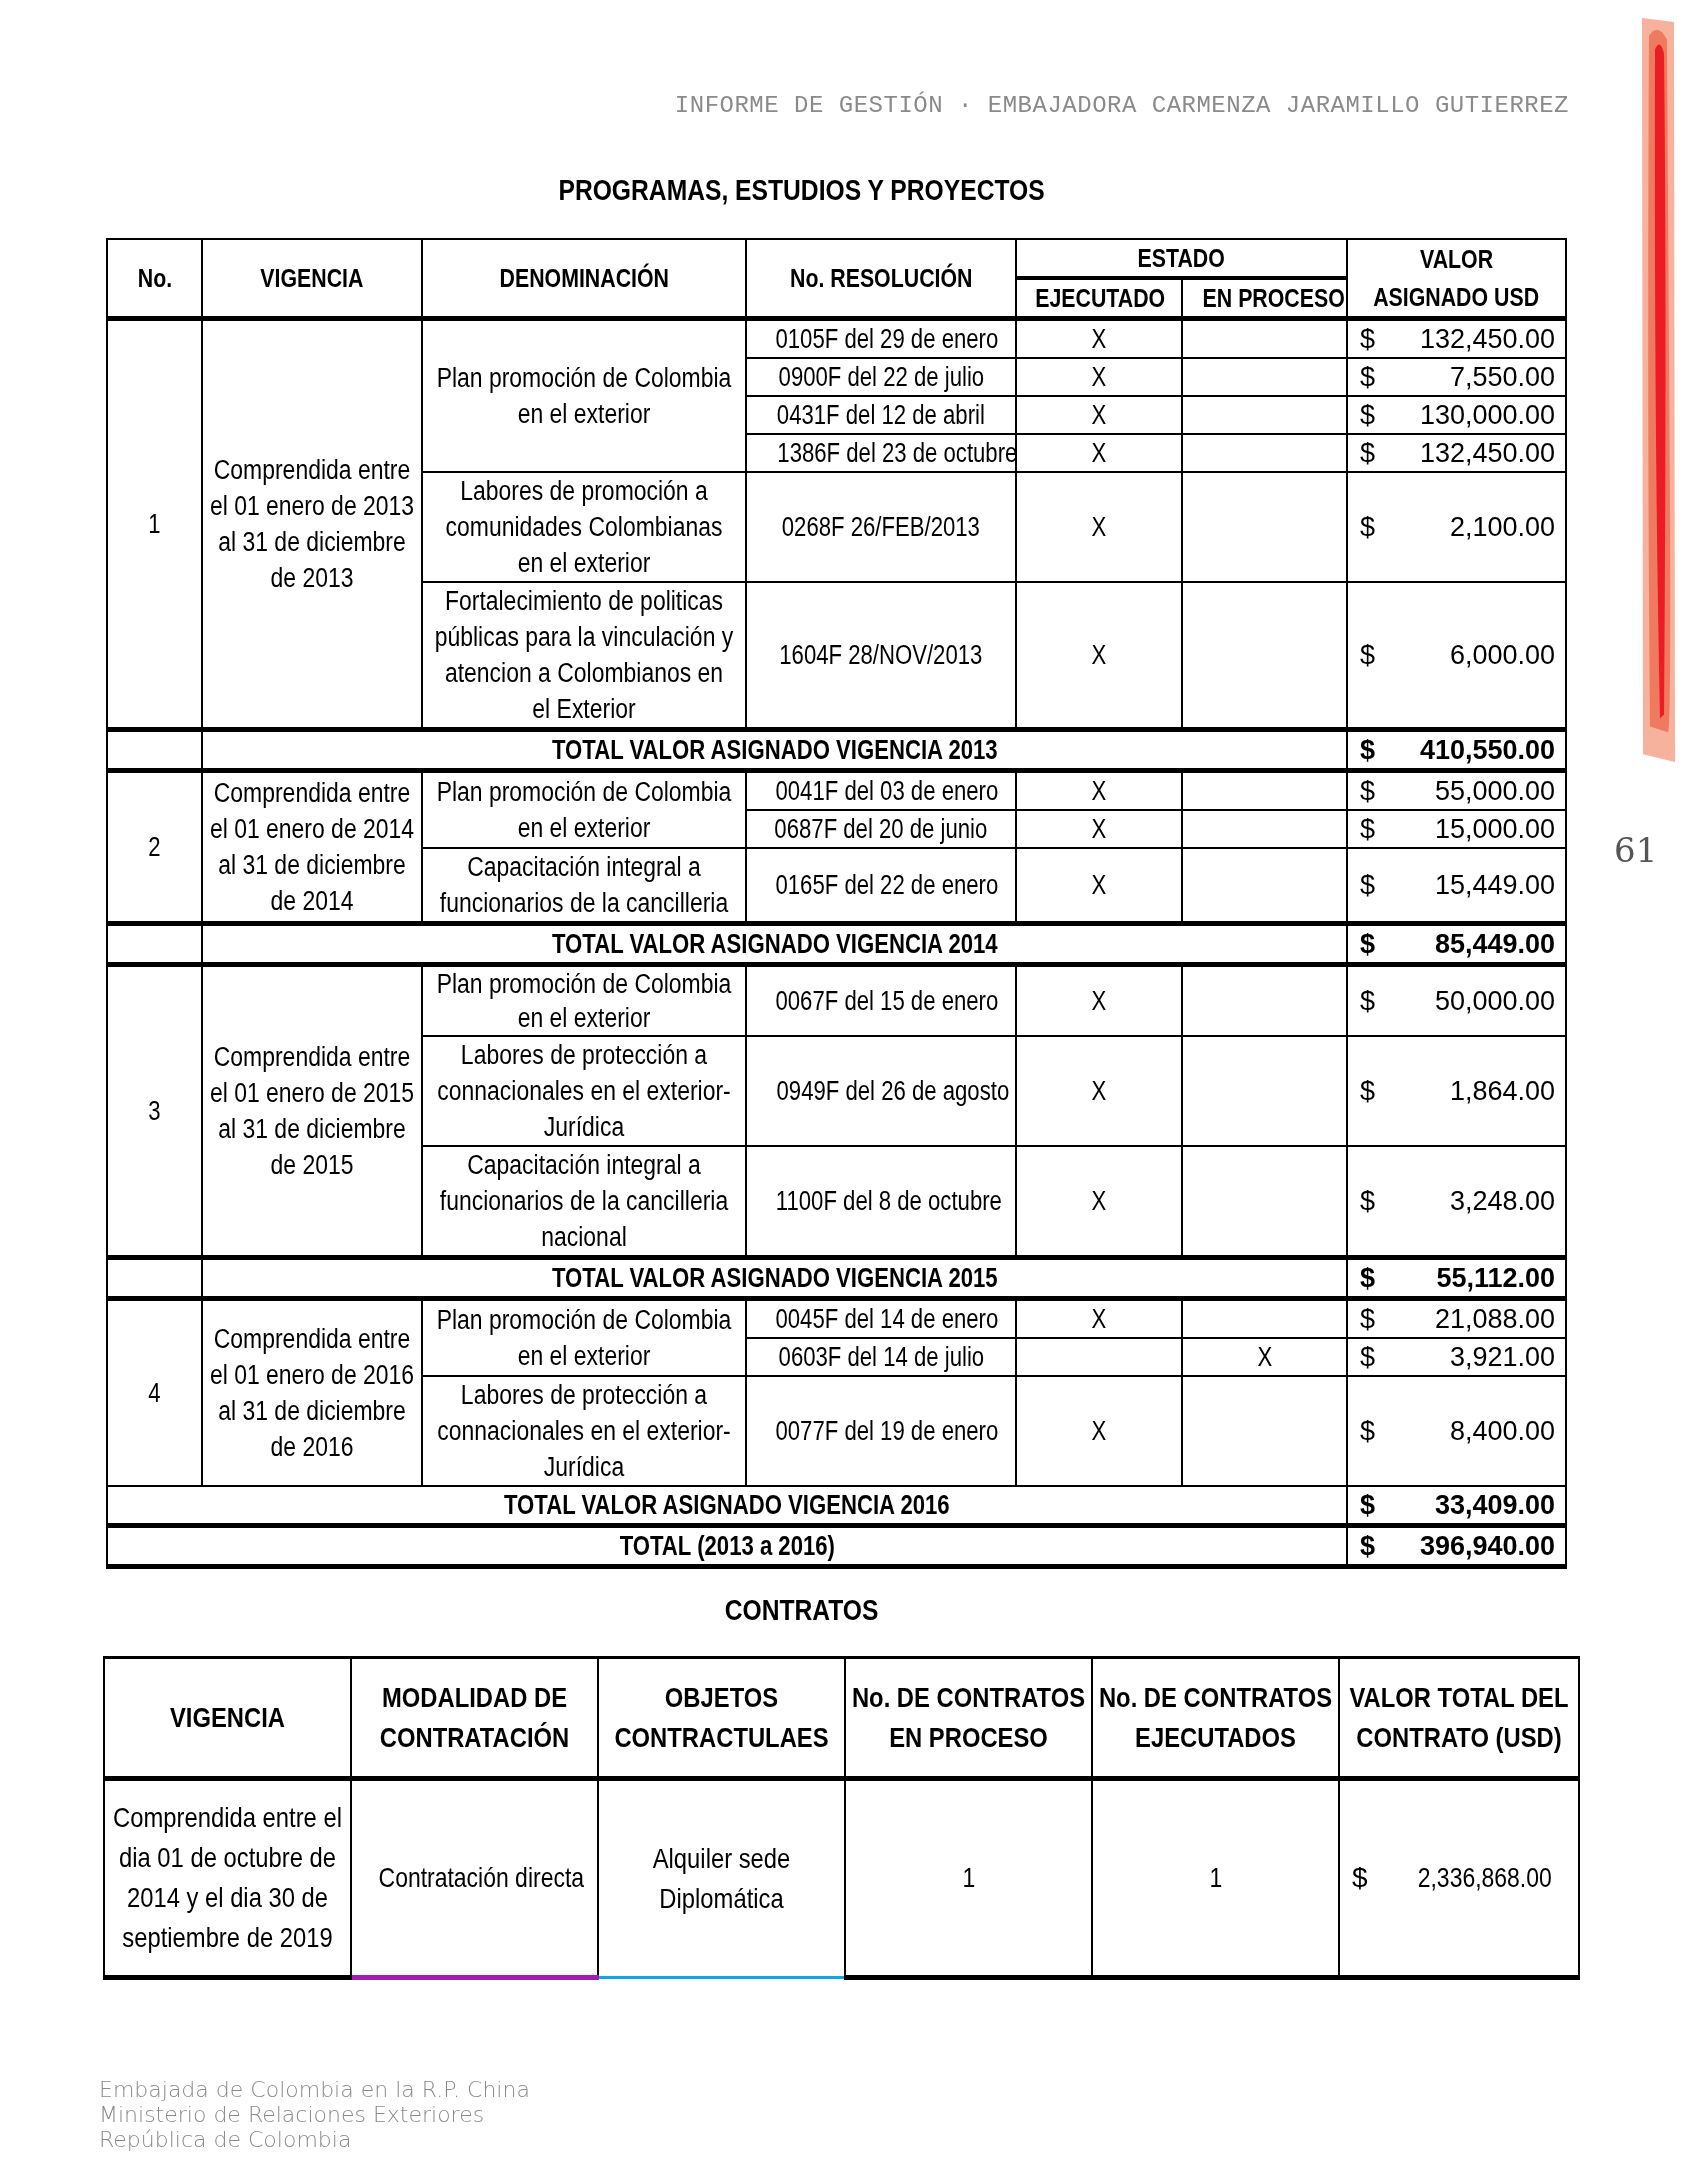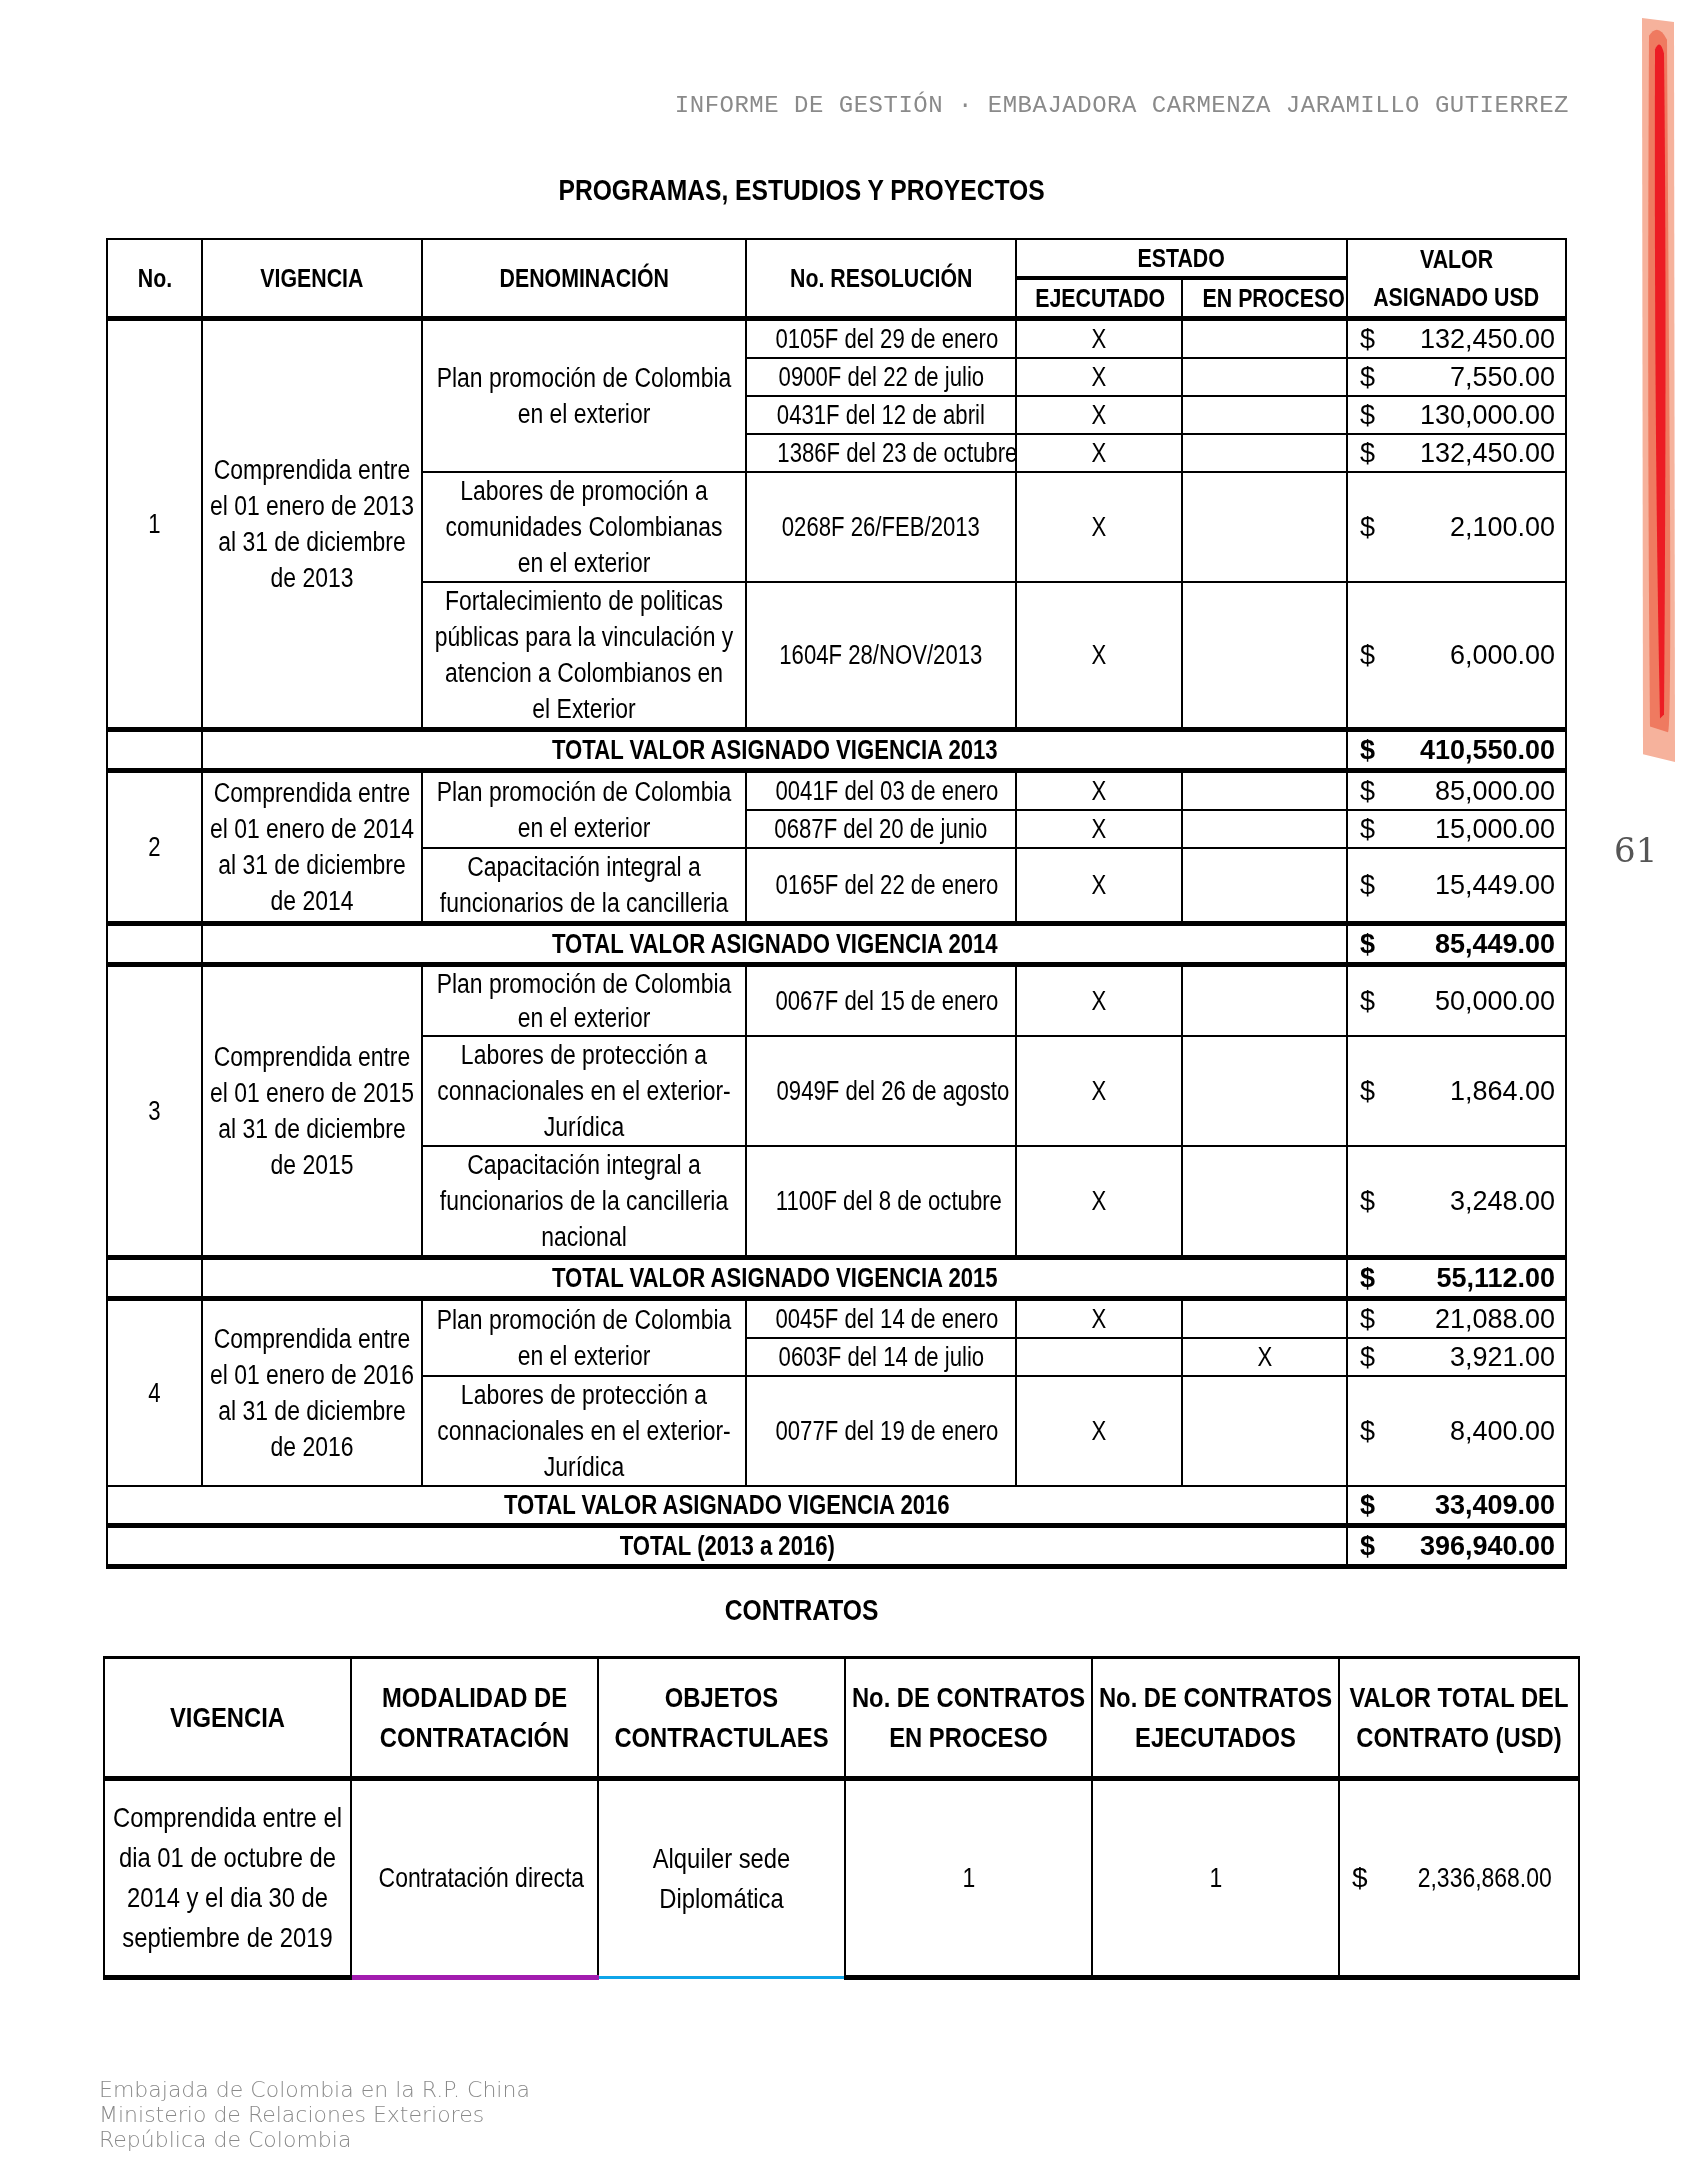--- a/index.html
+++ b/index.html
@@ -141,21 +141,21 @@
       <td rowspan="3"><span class="cond">2</span></td>
       <td rowspan="3">
           <span class="condwrap">Comprendida entre el 01 enero de 2014 al 31 de diciembre de 2014</span>
         </td>
       <td rowspan="2">
           <span class="condwrap">Plan promoción de Colombia en el exterior</span>
         </td>
       <td><span class="cond">0041F del 03 de enero</span></td>
       <td class="x-mark"><span class="cond">X</span></td>
       <td></td>
-      <td class="money"><span class="cur">$</span><span>85,000.00</span></td>
+      <td class="money"><span class="cur">$</span><span>55,000.00</span></td>
     </tr>
     <tr style="height:36px">
       <td><span class="cond">0687F del 20 de junio</span></td>
       <td class="x-mark"><span class="cond">X</span></td>
       <td></td>
       <td class="money"><span class="cur">$</span><span>15,000.00</span></td>
     </tr>
     <tr style="height:71px">
       <td>
           <span class="condwrap">Capacitación integral a funcionarios de la cancilleria</span>

